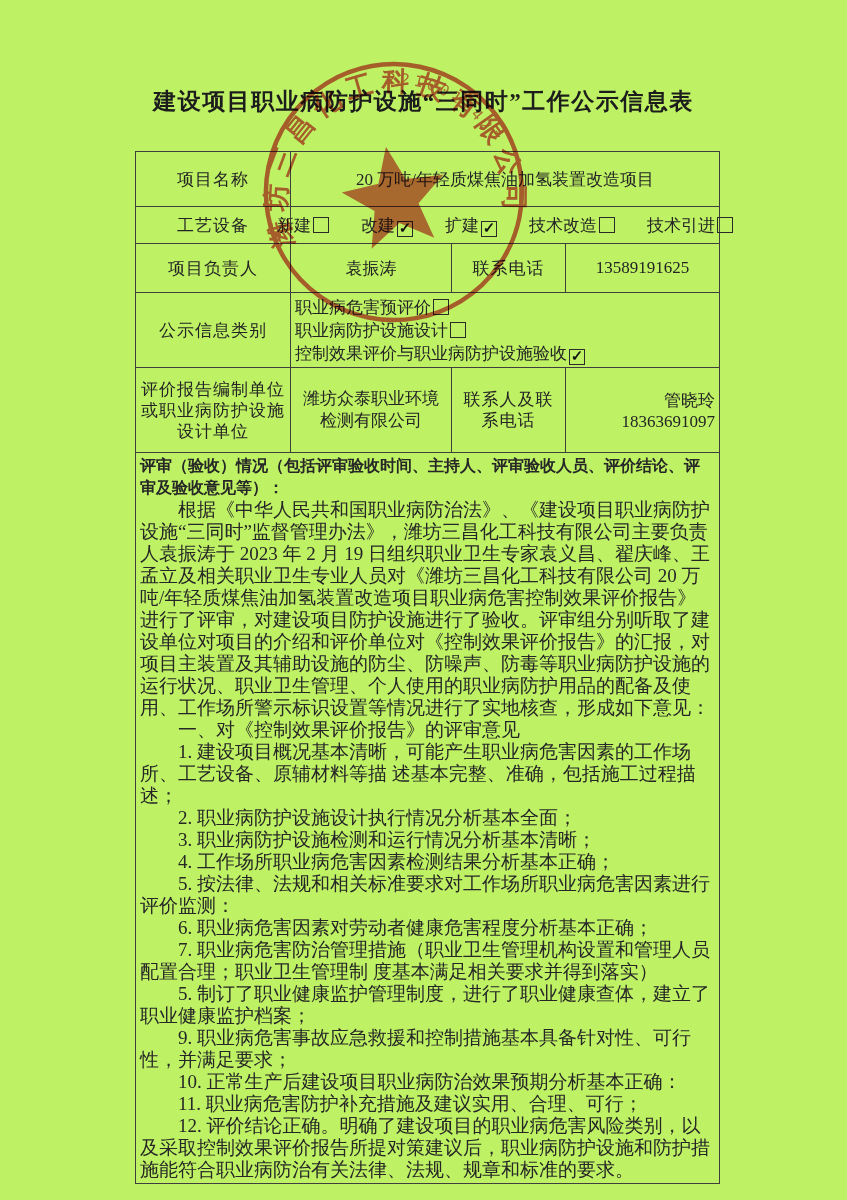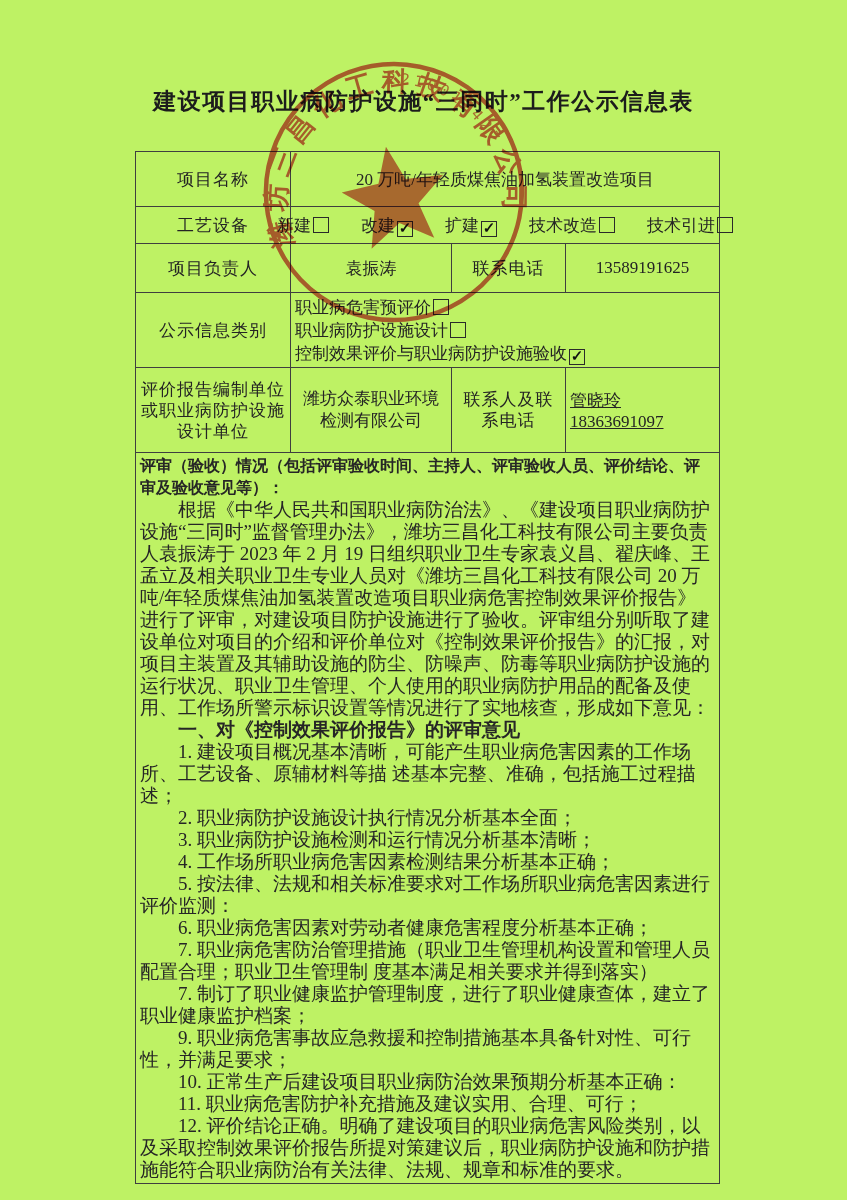--- a/index.html
+++ b/index.html
@@ -36,21 +36,21 @@
     font-size:17px;
     color:#242424;
     padding:2px 4px;
     vertical-align:middle;
   }
   td.lbl{ text-align:center; letter-spacing:1px; }
   td.val-center{ text-align:center; }
   td.val-left{ text-align:left; padding-left:10px; }
   .two-line{ line-height:22px; font-size:16.5px; }
   .small-lbl{ font-size:16px; line-height:21px; }
-  .contact-val{ font-size:15.5px; text-align:left; letter-spacing:0;text-decoration:underline; }
+  .contact-val{ font-size:15.5px; text-align:right; letter-spacing:0; }
   
   .cb-group-inline{ display:flex; justify-content:center; gap:32px; align-items:center; }
   .cb-group-block .cb-item{ display:block; line-height:23px; text-align:left; }
   .cb-item{ white-space:nowrap; }
   .cb-box{
     display:inline-block;
     width:14px;height:14px;
     border:1.6px solid #2a2a2a;
     margin-left:2px;
     vertical-align:-2px;
@@ -69,21 +69,21 @@
     padding:6px 10px 10px 10px;
   }
   .review-cell p{
     margin:0;
     font-size:19px;
     line-height:22px;
     color:#262626;
   }
   .rev-heading{ font-weight:bold; font-size:16px !important; }
   .rev-para{ text-indent:2em; }
-  .rev-sec{ text-indent:2em; font-weight:bold; }
+  .rev-sec{ text-indent:2em; font-weight:normal; }
   .item{ text-indent:2em; }
   
   .stamp{
     position:absolute;
     left:252px;
     top:50px;
     width:285px;
     height:285px;
     transform:rotate(-10deg);
     opacity:.85;
@@ -152,21 +152,21 @@
           <p class="rev-para">根据《中华人民共和国职业病防治法》、《建设项目职业病防护设施“三同时”监督管理办法》，潍坊三昌化工科技有限公司主要负责人袁振涛于 2023 年 2 月 19 日组织职业卫生专家袁义昌、翟庆峰、王孟立及相关职业卫生专业人员对《潍坊三昌化工科技有限公司 20 万吨/年轻质煤焦油加氢装置改造项目职业病危害控制效果评价报告》进行了评审，对建设项目防护设施进行了验收。评审组分别听取了建设单位对项目的介绍和评价单位对《控制效果评价报告》的汇报，对项目主装置及其辅助设施的防尘、防噪声、防毒等职业病防护设施的运行状况、职业卫生管理、个人使用的职业病防护用品的配备及使用、工作场所警示标识设置等情况进行了实地核查，形成如下意见：</p>
           <p class="rev-sec">一、对《控制效果评价报告》的评审意见</p>
           <div>
               <p class="item">1. 建设项目概况基本清晰，可能产生职业病危害因素的工作场所、工艺设备、原辅材料等描 述基本完整、准确，包括施工过程描述；</p>
               <p class="item">2. 职业病防护设施设计执行情况分析基本全面；</p>
               <p class="item">3. 职业病防护设施检测和运行情况分析基本清晰；</p>
               <p class="item">4. 工作场所职业病危害因素检测结果分析基本正确；</p>
               <p class="item">5. 按法律、法规和相关标准要求对工作场所职业病危害因素进行评价监测：</p>
               <p class="item">6. 职业病危害因素对劳动者健康危害程度分析基本正确；</p>
               <p class="item">7. 职业病危害防治管理措施（职业卫生管理机构设置和管理人员配置合理；职业卫生管理制 度基本满足相关要求并得到落实）</p>
-              <p class="item">7. 制订了职业健康监护管理制度，进行了职业健康查体，建立了职业健康监护档案；</p>
+              <p class="item">5. 制订了职业健康监护管理制度，进行了职业健康查体，建立了职业健康监护档案；</p>
               <p class="item">9. 职业病危害事故应急救援和控制措施基本具备针对性、可行性，并满足要求；</p>
               <p class="item">10. 正常生产后建设项目职业病防治效果预期分析基本正确：</p>
               <p class="item">11. 职业病危害防护补充措施及建议实用、合理、可行；</p>
               <p class="item">12. 评价结论正确。明确了建设项目的职业病危害风险类别，以及采取控制效果评价报告所提对策建议后，职业病防护设施和防护措施能符合职业病防治有关法律、法规、规章和标准的要求。</p>
             </div>
         </td>
       </tr>
     </tbody>
   </table>
 

